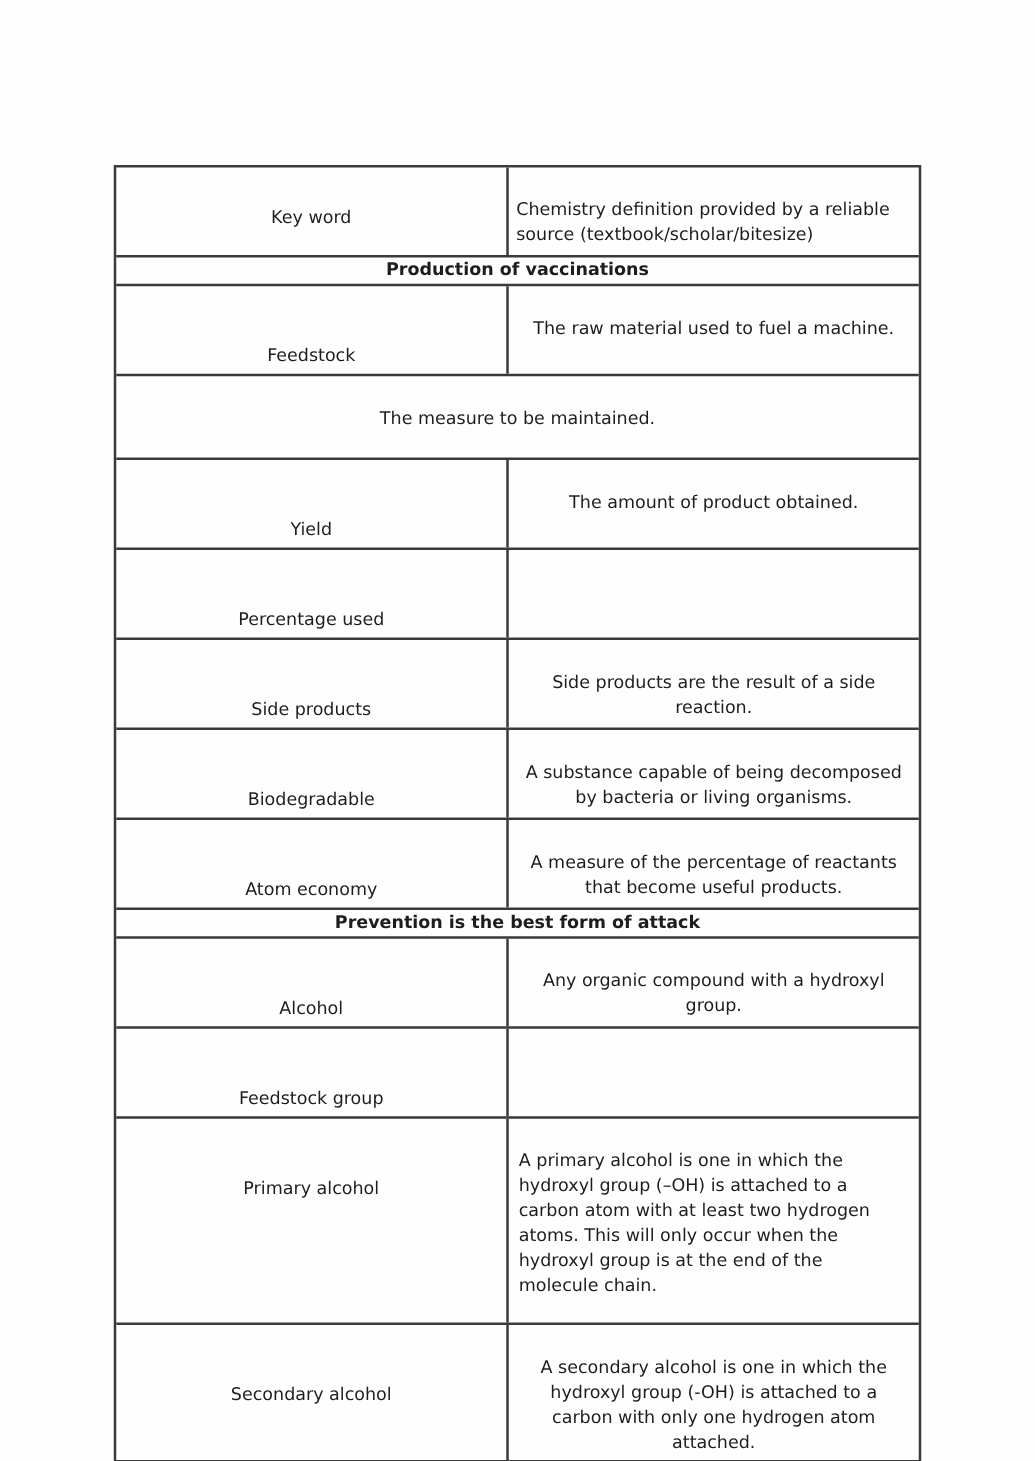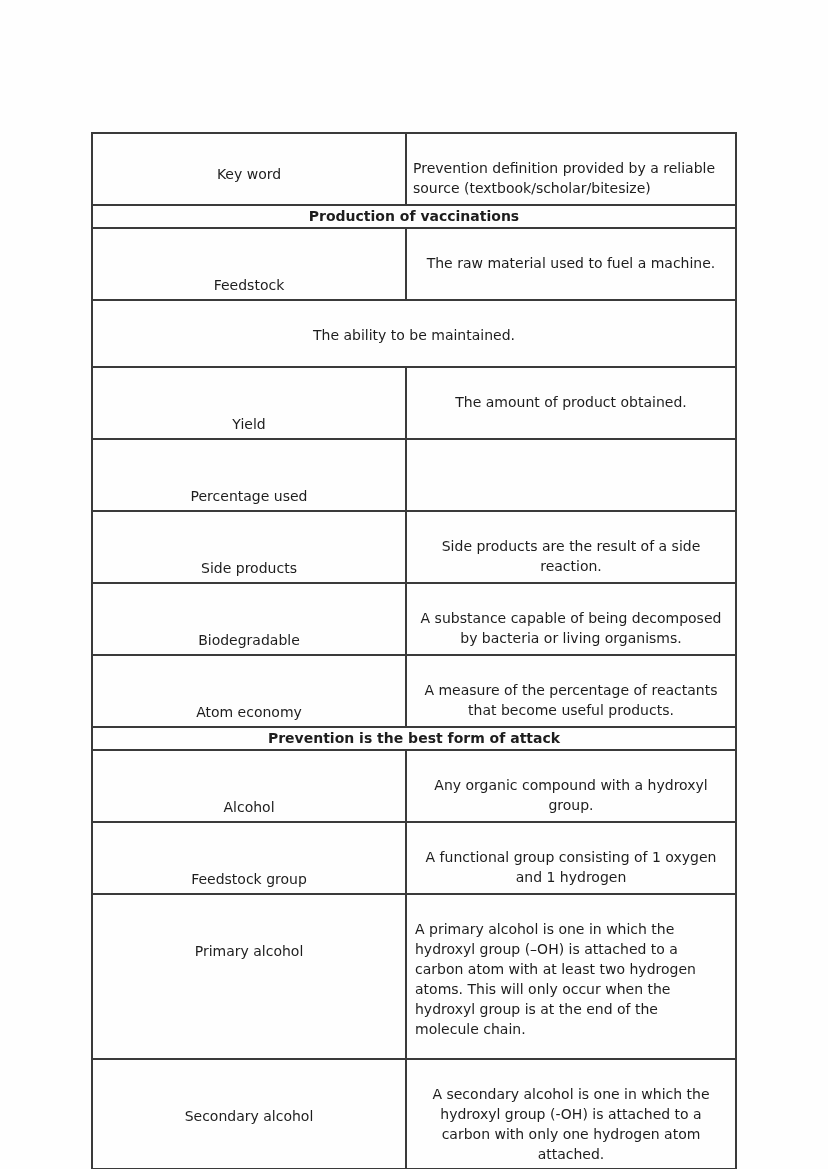--- a/index.html
+++ b/index.html
@@ -76,41 +76,41 @@
 </head>
 <body>
 
 <div class="page">
   <div class="vtable" id="table-root">
     <div class="trow header-row">
       <div class="cell key">
         <span>Key word</span>
       </div>
       <div class="cell def">
-        <span>Prevention definition provided by a reliable
+        <span>Chemistry definition provided by a reliable
 source (textbook/scholar/bitesize)</span>
       </div>
     </div>
 
   <div class="trow section-row">
     <div class="section-title">Production of vaccinations</div>
   </div>
 
   <div class="trow data-row" data-row-key="feedstock">
     <div class="cell key">
       <span>Feedstock</span>
     </div>
     <div class="cell def">
       <span>The raw material used to fuel a machine.</span>
     </div>
   </div>
 
   <div class="trow data-row" data-row-key="sustainability">
     <div class="cell def">
-      <span>The ability to be maintained.</span>
+      <span>The measure to be maintained.</span>
     </div>
   </div>
 
   <div class="trow data-row" data-row-key="yield">
     <div class="cell key">
       <span>Yield</span>
     </div>
     <div class="cell def">
       <span>The amount of product obtained.</span>
     </div>
@@ -162,24 +162,20 @@
     </div>
     <div class="cell def">
       <span>Any organic compound with a hydroxyl
 group.</span>
     </div>
   </div>
 
   <div class="trow data-row" data-row-key="hydroxyl-group">
     <div class="cell key">
       <span>Feedstock group</span>
-    </div>
-    <div class="cell def">
-      <span>A functional group consisting of 1 oxygen
-and 1 hydrogen</span>
     </div>
   </div>
 
   <div class="trow data-row def-left" data-row-key="primary-alcohol">
     <div class="cell key">
       <span>Primary alcohol</span>
     </div>
     <div class="cell def">
       <span>A primary alcohol is one in which the
 hydroxyl group (–OH) is attached to a

